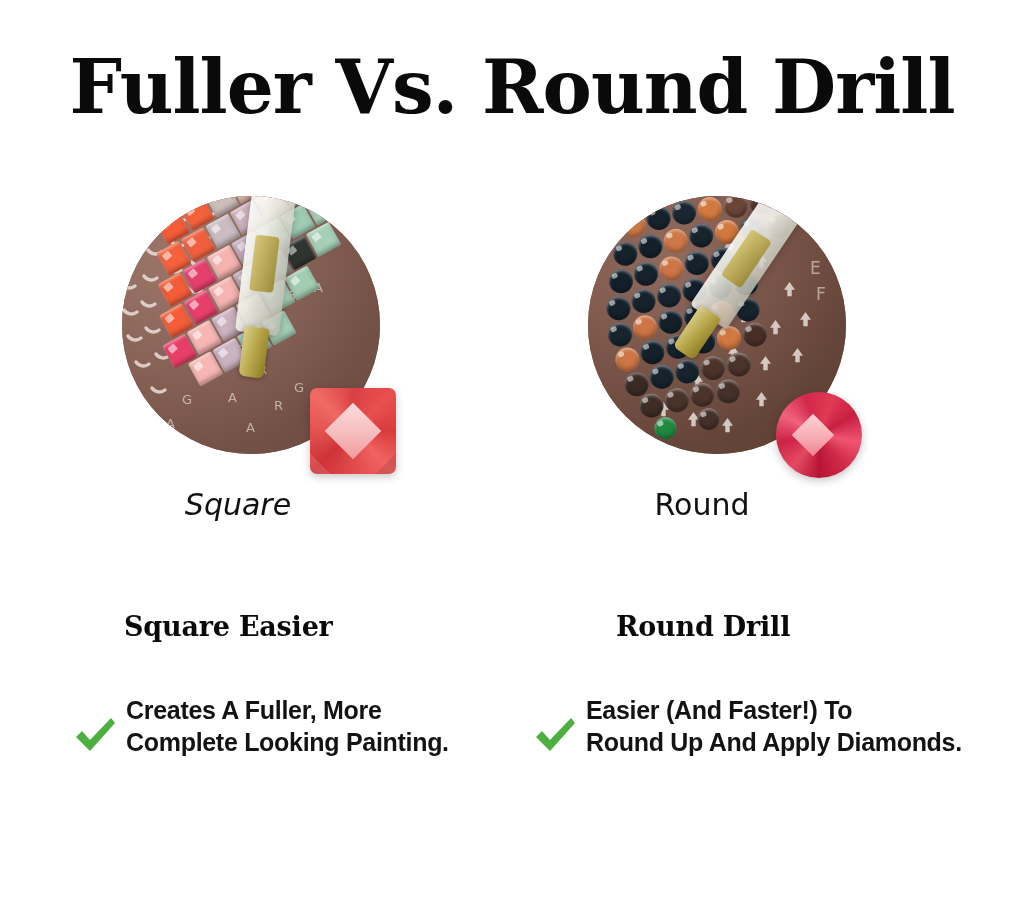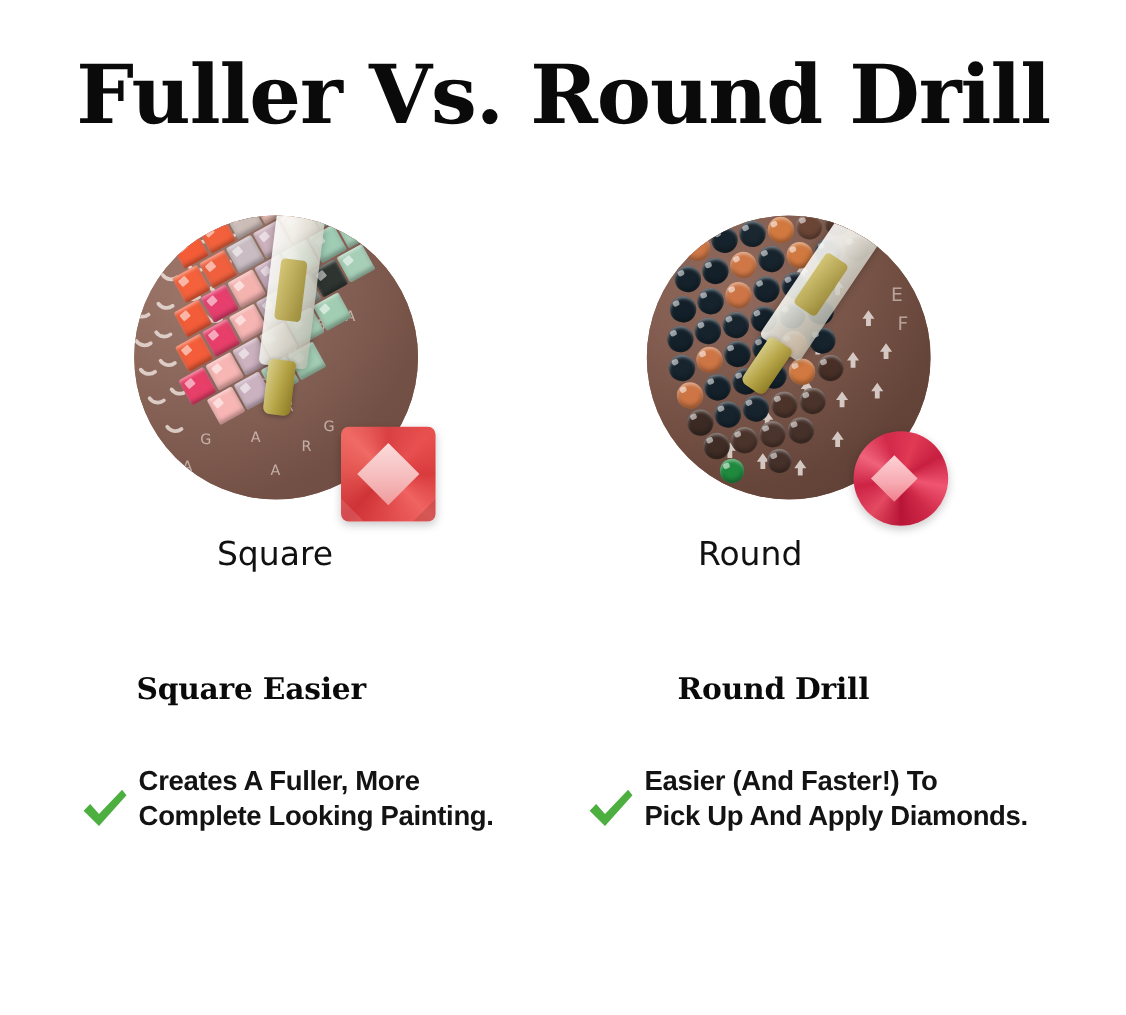--- a/index.html
+++ b/index.html
@@ -177,22 +177,22 @@
     position: absolute;
     top: 487px;
     width: 380px;
     text-align: center;
     font-family: "DejaVu Sans", sans-serif;
     font-weight: 400;
     font-size: 30px;
     line-height: 36px;
     color: #111111;
   }
-  .caption-left  { left: 60px; }
-  .caption-right { left: 492px; }
+  .caption-left  { left: 48px; font-style: italic; }
+  .caption-right { left: 512px; }
 
   
   .col-heading {
     position: absolute;
     top: 610px;
     font-family: "DejaVu Serif", serif;
     font-weight: bold;
     font-size: 27px;
     line-height: 34px;
     color: #0a0a0a;
@@ -494,15 +494,15 @@
 </div>
 
 <div class="bullets bullets-right">
   <div class="bullet">
     <span class="check-icon">
       <svg viewBox="0 0 46 46">
           <path d="M4 25 L10 19 L18 28 L39 6 L43 11 L18 39 Z" fill="#4caf3f"></path>
         </svg>
     </span>
     <span class="bullet-text">Easier (And Faster!) To
-Pick Up And Apply Diamonds.</span>
+Round Up And Apply Diamonds.</span>
   </div>
 </div>
 
 </body></html>

